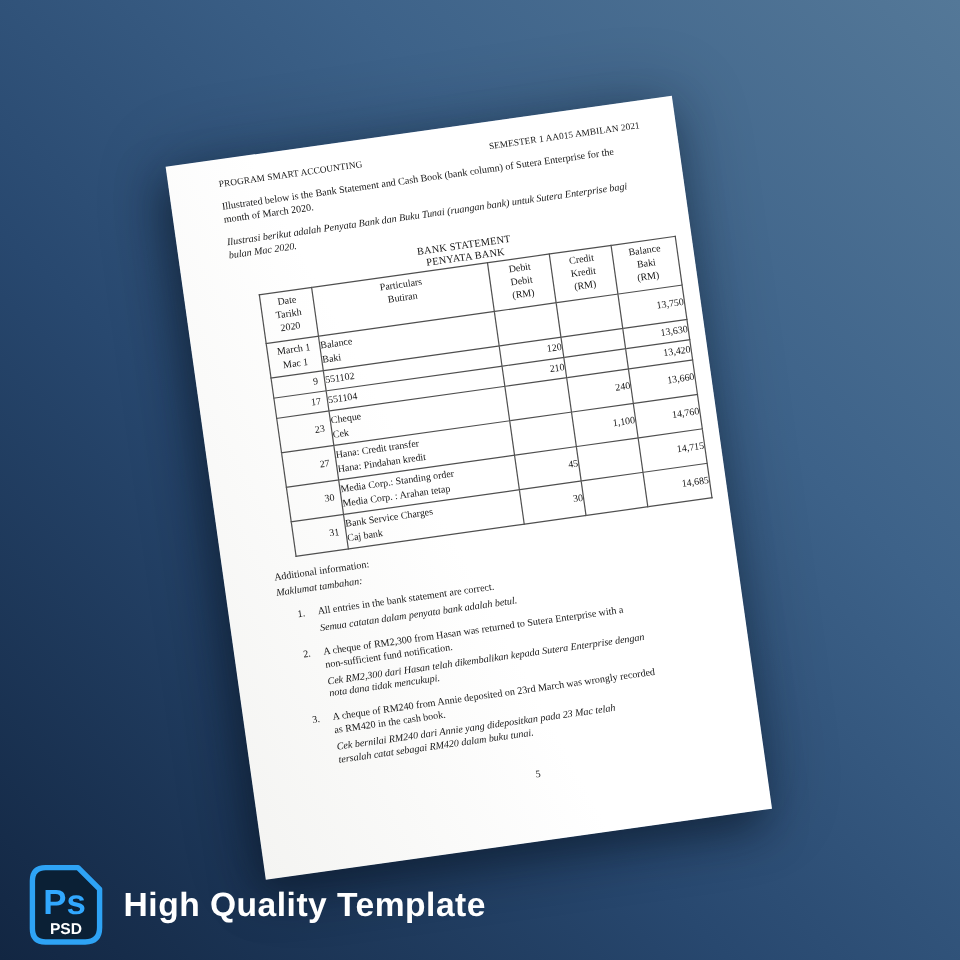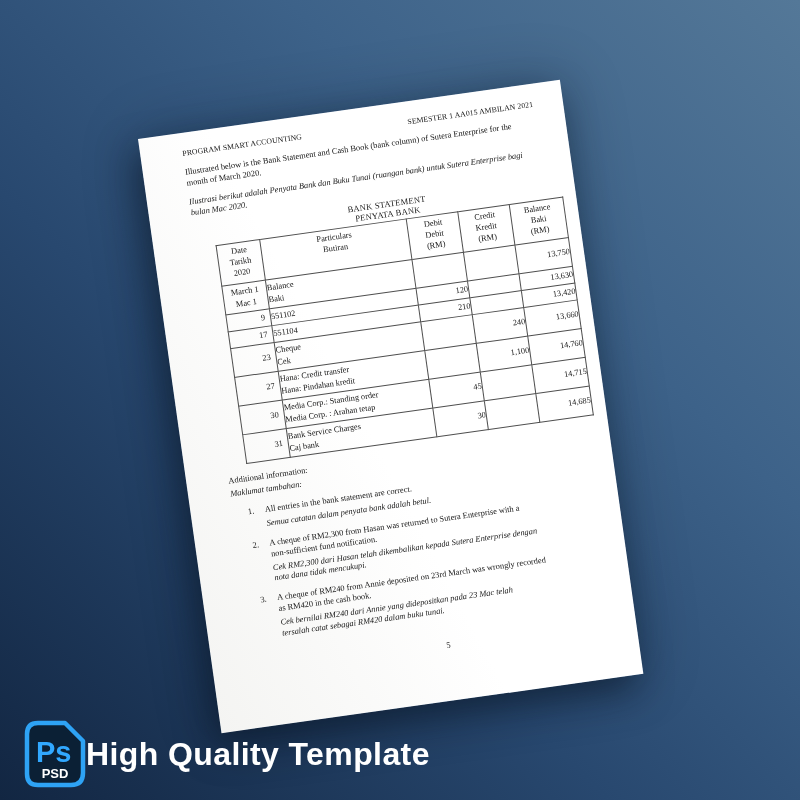--- a/index.html
+++ b/index.html
@@ -30,23 +30,23 @@
   td.c-bal{text-align:right;padding-right:7px;}
   .addl-title{margin-top:10px;}
   .addl-title.ms{font-style:italic;margin-top:2px;}
   .note{display:flex;margin-top:9px;}
   .note-num{flex:none;width:32px;padding-left:15px;box-sizing:border-box;}
   .note-body{flex:1;}
   .note-en{white-space:pre-line;}
   .note-ms{white-space:pre-line;font-style:italic;margin-top:3px;}
   .page-num{margin-top:24px;margin-left:20px;width:350px;text-align:center;}
   
-  .footer{position:absolute;left:24px;bottom:12px;display:flex;align-items:center;}
+  .footer{position:absolute;left:24px;bottom:12px;display:flex;align-items:center;gap:17px;}
   .badge{flex:none;}
-  .brand{color:#ffffff;font-weight:700;font-size:32px;line-height:1.14;letter-spacing:.4px;}
+  .brand{color:#ffffff;font-weight:700;font-size:28px;line-height:1.14;letter-spacing:.4px;}
 </style>
 </head>
 <body>
 
 <div class="stage">
 
   <div class="paper">
     <div class="doc">
 
       <div class="doc-header">

